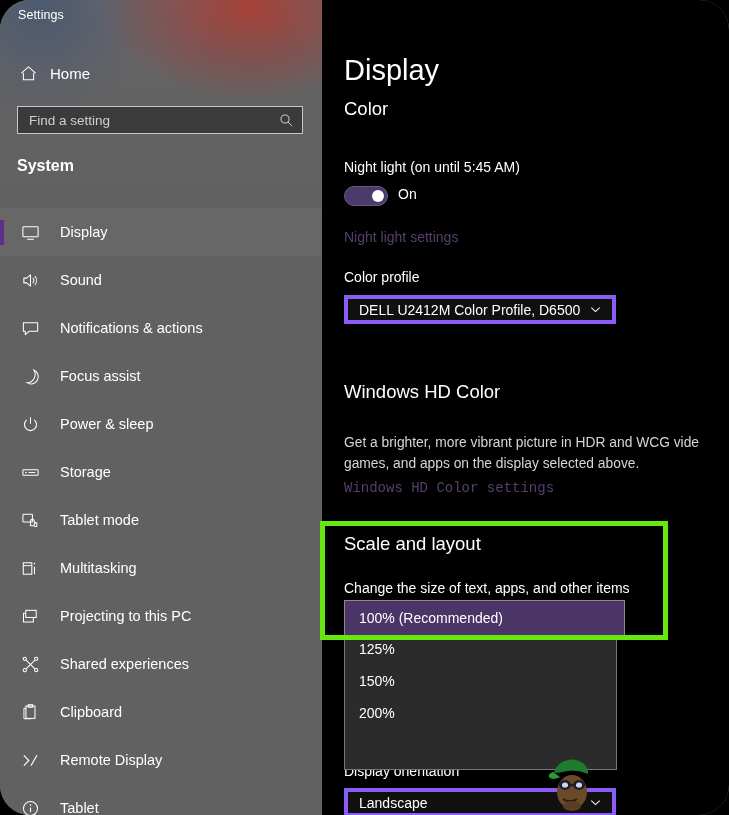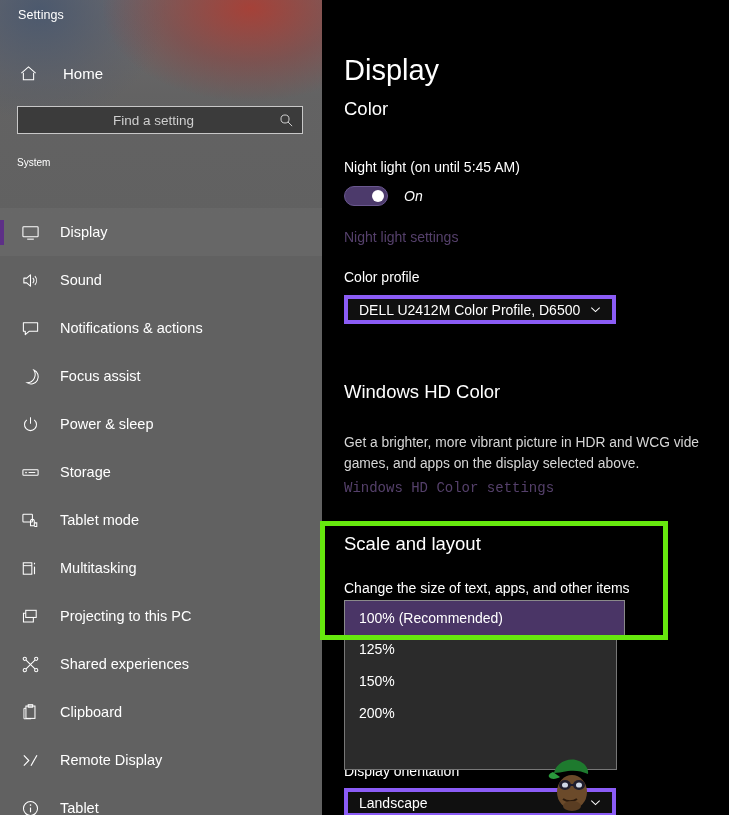--- a/index.html
+++ b/index.html
@@ -2,21 +2,21 @@
 <html><head>
 <meta charset="utf-8">
 <style>
   * { margin:0; padding:0; box-sizing:border-box; }
   html, body {
     width:729px; height:815px;
     background:#000;
     font-family:"Liberation Sans", sans-serif;
     overflow:hidden;
   }
-  #app { position:relative; width:729px; height:815px; background:#737373; overflow:hidden; }
+  #app { position:relative; width:729px; height:815px; background:#737373; overflow:hidden;border-radius:30px; }
 
   
   #sidebar {
     position:absolute; left:0; top:0; width:322px; height:815px;
     background:#616161;
     overflow:hidden;
   }
   #sidebar-blur {
     position:absolute; left:0; top:0; width:322px; height:215px;
     background:
@@ -27,36 +27,36 @@
   }
   #sidebar-inner { position:relative; z-index:2; }
 
   .settings-title {
     position:absolute; left:18px; top:8px;
     font-size:12.5px; color:#ffffff; letter-spacing:.1px;
   }
 
   .home-row {
     position:absolute; left:0; top:58px; width:282px; height:30px;
-    display:flex; align-items:center; padding-left:18px; gap:25px;
+    display:flex; align-items:center; padding-left:18px; gap:12px;
   }
   .home-row .ico { width:20px; height:20px; display:flex; align-items:center; justify-content:center; }
   .home-row .lbl { font-size:15px; color:#fff; }
 
   .search-wrap {
     position:absolute; left:17px; top:106px; width:286px; height:28px;
     background:#3b3b3b; border:1px solid #c8c8c8;
     display:flex; align-items:center; padding:0 8px 0 11px;
   }
-  .search-wrap .ph { font-size:13.5px; color:#cfcfcf; flex:1;text-align:center; }
+  .search-wrap .ph { font-size:13.5px; color:#cfcfcf; flex:1; }
   .search-wrap .ico { width:16px; height:16px; display:flex; align-items:center; justify-content:center; }
 
   .group-title {
     position:absolute; left:17px; top:157px;
-    font-size:10px; font-weight:normal; color:#ffffff;
+    font-size:16px; font-weight:bold; color:#ffffff;
   }
 
   .nav { position:absolute; left:0; top:208px; width:322px; }
   .nav-item {
     position:relative; height:48px;
     display:flex; align-items:center; padding-left:19px; gap:19px;
   }
   .nav-item.selected { background:rgba(255,255,255,0.045); }
   .nav-item.selected .sel-bar {
     position:absolute; left:0; top:12px; width:4px; height:25px; background:#5d2f87;
@@ -66,21 +66,21 @@
 
   
   #main { position:absolute; left:322px; top:0; width:407px; height:815px; background:#000; overflow:hidden; }
 
   .page-title { position:absolute; left:22px; top:54px; font-size:29px; color:#fff; font-weight:400; }
   .sec-head   { position:absolute; left:22px; font-size:18.5px; color:#fff; font-weight:400; }
   .body-text  { position:absolute; left:22px; font-size:14px; color:#ffffff; }
   .link-text  { position:absolute; left:22px; font-size:14px; color:#55406b; }
   .desc-text  { position:absolute; left:22px; font-size:13.8px; color:#d6d6d6; line-height:21px; white-space:nowrap; }
 
-  .toggle-row { position:absolute; left:22px; top:186px; display:flex; align-items:center; gap:16px;font-style:italic; }
+  .toggle-row { position:absolute; left:22px; top:186px; display:flex; gap:10px; }
   .toggle {
     width:44px; height:20px; border-radius:10px;
     background:#4c3a6b; border:1px solid #6a5890;
     position:relative;
   }
   .toggle .knob { position:absolute; right:3px; top:3px; width:12px; height:12px; border-radius:50%; background:#fff; }
   .toggle-label { font-size:14px; color:#fff; }
 
   .combo {
     position:absolute; background:#101010; border:4px solid #8b5cf6;

